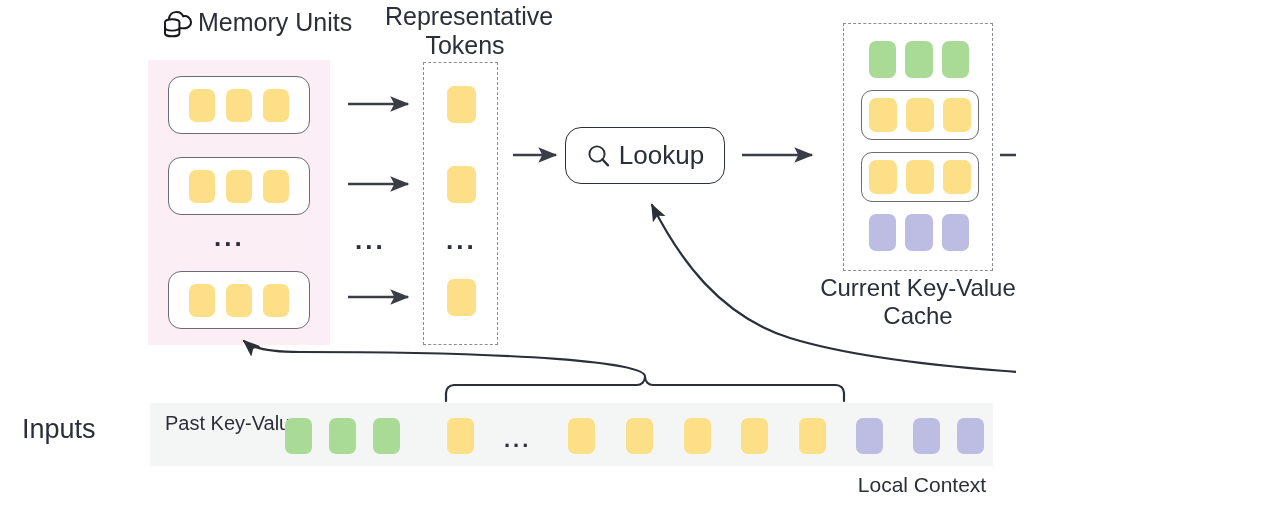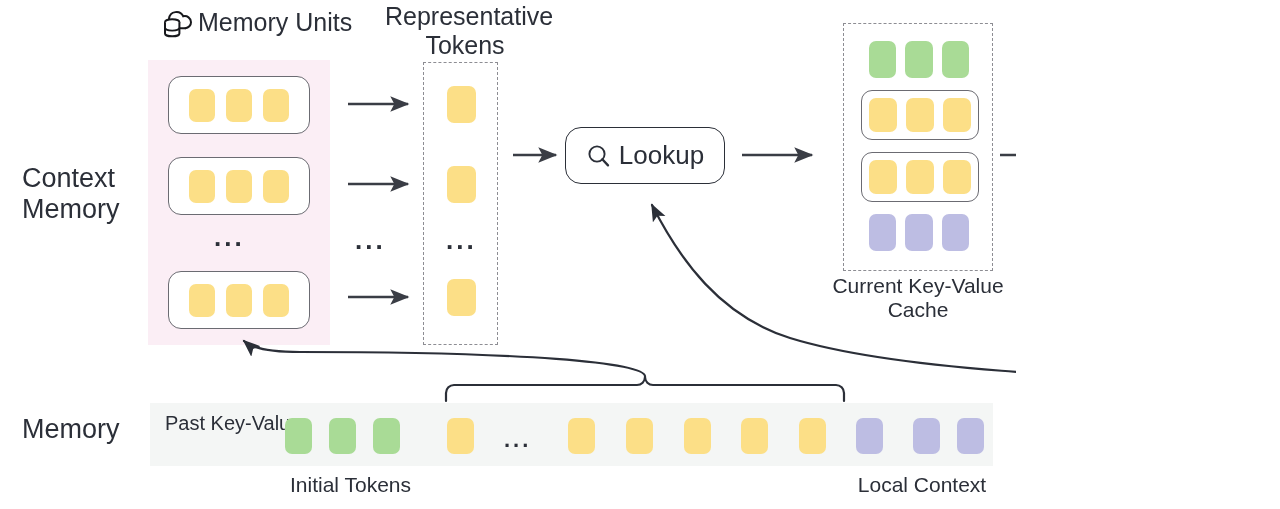--- a/index.html
+++ b/index.html
@@ -52,22 +52,20 @@
       <ellipse cx="14.2" cy="16.2" rx="7.2" ry="2.9" fill="#fff" stroke="#17181c" stroke-width="2"></ellipse>
       <path d="M7 16.2v11.2c0 1.6 3.2 2.9 7.2 2.9s7.2-1.3 7.2-2.9V16.2" fill="#fff" stroke="#17181c" stroke-width="2" stroke-linejoin="round"></path>
       <path d="M7 21.8c0 1.6 3.2 2.9 7.2 2.9s7.2-1.3 7.2-2.9" fill="none" stroke="#17181c" stroke-width="1.8"></path>
     </svg>
   </div>
   <div class="lbl" style="left:198px;top:8px;font-size:25px;">Memory Units</div>
 
   <div class="lbl" style="left:385px;top:2px;width:160px;text-align:center;font-size:25px;">Representative
 Tokens</div>
 
-  <div class="lbl" style="left:22px;top:163px;font-size:27px;">Context
-Memory</div>
 
   <div class="abs" id="ctx-panel">
     <div class="mem-unit" style="left:20px;top:16px;width:142px;height:58px;">
       <div class="tok tok-y" style="width:26px;height:33px;"></div>
       <div class="tok tok-y" style="width:26px;height:33px;"></div>
       <div class="tok tok-y" style="width:26px;height:33px;"></div>
     </div>
     <div class="mem-unit" style="left:20px;top:97px;width:142px;height:58px;">
       <div class="tok tok-y" style="width:26px;height:33px;"></div>
       <div class="tok tok-y" style="width:26px;height:33px;"></div>
@@ -118,29 +116,29 @@
     <div class="tok tok-y" style="width:28px;height:34px;"></div>
     <div class="tok tok-y" style="width:28px;height:34px;"></div>
   </div>
 
   <div class="abs" style="left:869px;top:214px;width:100px;height:40px;display:flex;gap:9px;">
     <div class="tok tok-p" style="width:28px;height:37px;"></div>
     <div class="tok tok-p" style="width:28px;height:37px;"></div>
     <div class="tok tok-p" style="width:28px;height:37px;"></div>
   </div>
 
-  <div class="lbl" style="left:818px;top:274px;width:200px;text-align:center;font-size:21px;">Current Key-Value
+  <div class="lbl" style="left:818px;top:274px;width:200px;text-align:center;font-size:24px;">Current Key-Value
 Cache</div>
 
 
   <div class="tok tok-k abs" style="left:1110px;top:222px;width:27px;height:36px;"></div>
   <div class="tok tok-k abs" style="left:1151px;top:222px;width:27px;height:36px;"></div>
   <div class="tok tok-k abs" style="left:1192px;top:222px;width:27px;height:36px;"></div>
 
-  <div class="lbl" style="left:22px;top:414px;font-size:27px;">Memory</div>
+  <div class="lbl" style="left:22px;top:414px;font-size:27px;">Inputs</div>
 
   <div class="abs" id="inputs-strip"></div>
 
   <div class="pkv" style="left:165px;top:412px;">Past
 Key-Value</div>
 
   <div class="tok tok-g abs" style="left:285px;top:418px;width:27px;height:36px;"></div>
   <div class="tok tok-g abs" style="left:329px;top:418px;width:27px;height:36px;"></div>
   <div class="tok tok-g abs" style="left:373px;top:418px;width:27px;height:36px;"></div>
 
@@ -153,21 +151,20 @@
   <div class="tok tok-y abs" style="left:799px;top:418px;width:27px;height:36px;"></div>
 
   <div class="tok tok-p abs" style="left:856px;top:418px;width:27px;height:36px;"></div>
   <div class="tok tok-p abs" style="left:913px;top:418px;width:27px;height:36px;"></div>
   <div class="tok tok-p abs" style="left:957px;top:418px;width:27px;height:36px;"></div>
 
   <div class="tok tok-k abs" style="left:1110px;top:418px;width:27px;height:36px;"></div>
   <div class="tok tok-k abs" style="left:1151px;top:418px;width:27px;height:36px;"></div>
   <div class="tok tok-k abs" style="left:1192px;top:418px;width:27px;height:36px;"></div>
 
-  <div class="cap" style="left:258px;top:473px;width:185px;">Initial Tokens</div>
   <div class="cap" style="left:832px;top:473px;width:180px;">Local Context</div>
 
   <svg class="over">
     <defs>
       <marker id="ah" markerWidth="9" markerHeight="9" refX="7.4" refY="3.2" orient="auto">
         <path d="M0,0 L8,3.2 L0,6.4 L1.7,3.2 z" fill="#3a3d45"></path>
       </marker>
       <marker id="ah2" markerWidth="9" markerHeight="9" refX="7.2" refY="3.2" orient="auto">
         <path d="M0,0 L8,3.2 L0,6.4 L1.7,3.2 z" fill="#2b2f38"></path>
       </marker>

